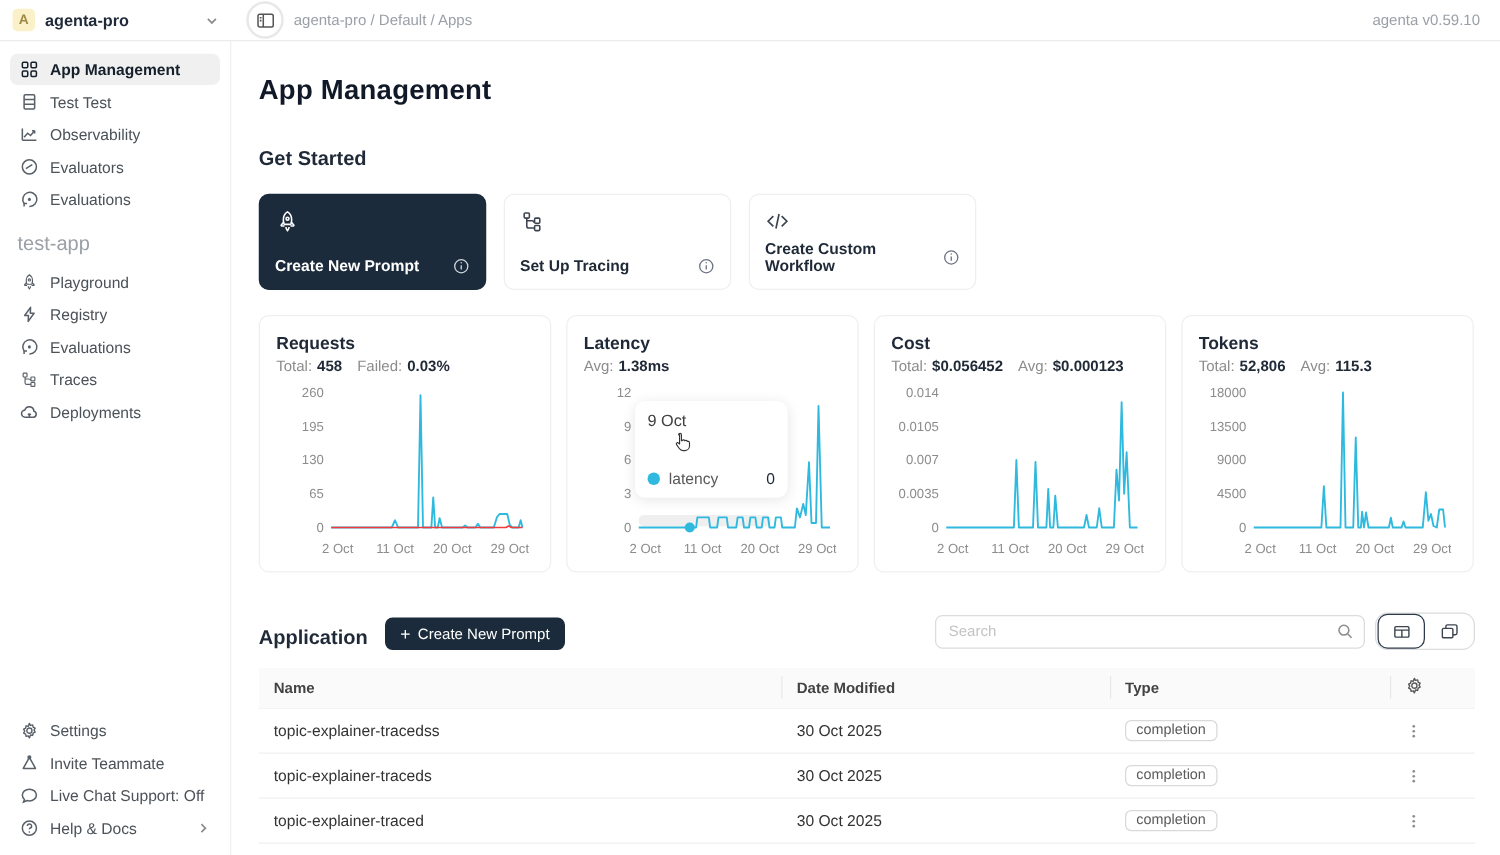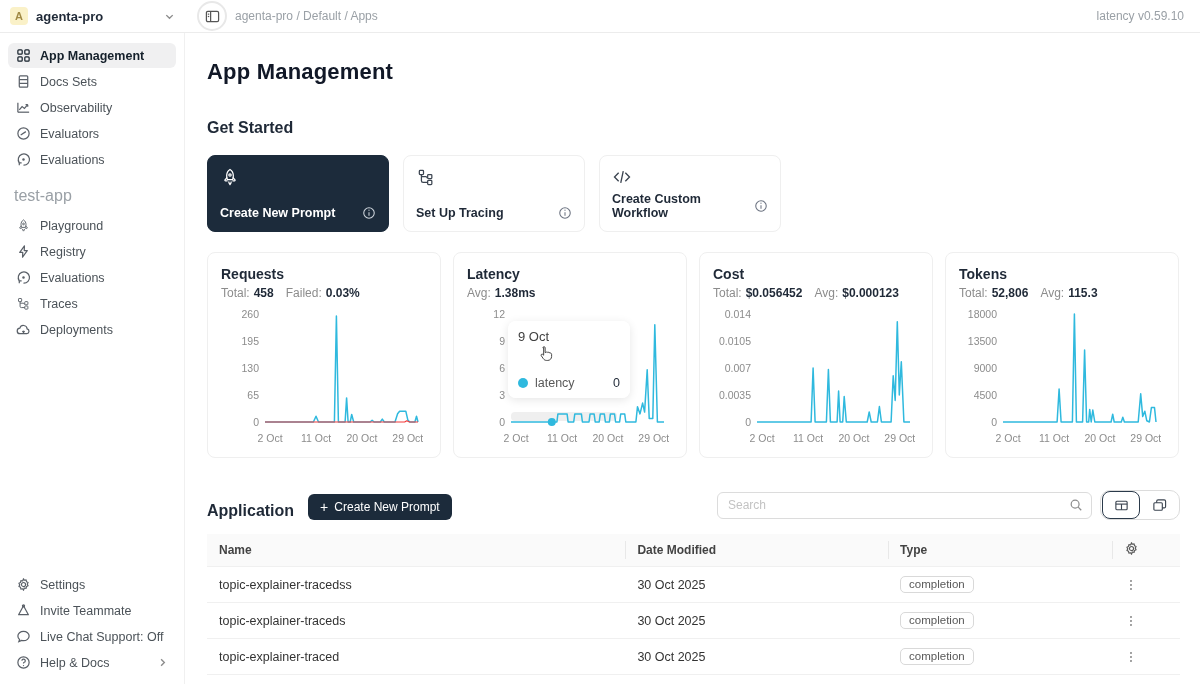--- a/index.html
+++ b/index.html
@@ -66,21 +66,21 @@
   .tip-val { margin-left:auto; color:#1f2937; }
   .hand { position:absolute; left:82px; top:92px; width:18px; height:18px; z-index:4; color:#333; }
 
   
   .app-head { display:flex; align-items:flex-end; margin-top:32px; }
   .btn-dark { display:flex; align-items:center; gap:6px; margin-left:14px; height:26px; padding:0 12px;
     background:#1c2b3b; color:#fff; border:none; border-radius:6px; font-size:12px; cursor:pointer;
     font-family:inherit; }
   .btn-dark .plus { font-size:14px; line-height:1; }
   .app-right { margin-left:auto; display:flex; align-items:center; gap:8px; }
-  .searchbox { width:375px; height:27px; border:1px solid #dcdcdc; border-radius:6px; display:flex; align-items:center;
+  .searchbox { width:344px; height:27px; border:1px solid #dcdcdc; border-radius:6px; display:flex; align-items:center;
     padding:0 8px 0 10px; background:#fff; }
   .searchbox input { flex:1; border:none; outline:none; font-size:12px; color:#262626; font-family:inherit; background:transparent; }
   .searchbox input::placeholder { color:#c3c3c3; }
   .searchbox .mag { color:#8c8c8c; }
   .segmented { display:flex; align-items:center; border:1px solid #dcdcdc; border-radius:10px; height:30px; padding:0 1px; background:#fff; }
   .seg { width:38px; height:28px; display:flex; align-items:center; justify-content:center; color:#3b4450;
     border-radius:8px; cursor:pointer; border:1.5px solid transparent; }
   .seg.sel { border-color:#2b3a4a; }
 
   table.apps { width:100%; border-collapse:collapse; margin-top:14px; table-layout:fixed; }
@@ -112,21 +112,21 @@
     <span>
       <svg width="15" height="15" viewBox="0 0 16 16" fill="none" stroke="currentColor" stroke-width="1.3">
           <rect x="1.5" y="2.5" width="13" height="11" rx="1.5"></rect>
           <line x1="6" y1="2.5" x2="6" y2="13.5"></line>
           <line x1="3" y1="5.5" x2="4.5" y2="5.5"></line>
           <line x1="3" y1="8" x2="4.5" y2="8"></line>
         </svg>
     </span>
   </div>
   <div class="breadcrumb">agenta-pro / Default / Apps</div>
-  <div class="version">latency v0.59.10</div>
+  <div class="version">agenta v0.59.10</div>
 </header>
 
 <div class="layout">
   <aside class="sidebar">
     <nav id="nav-main">
         <div class="side-item active">
           <span class="icn">
             <svg viewBox="0 0 16 16" fill="none" stroke="currentColor" stroke-width="1.3" width="15" height="15">
               <rect x="2" y="2" width="4.6" height="4.6" rx="1"></rect>
               <rect x="9.4" y="2" width="4.6" height="4.6" rx="1"></rect>
@@ -137,21 +137,21 @@
           <span>App Management</span>
         </div>
         <div class="side-item">
           <span class="icn">
             <svg viewBox="0 0 16 16" fill="none" stroke="currentColor" stroke-width="1.3" width="15" height="15">
               <rect x="3.5" y="2" width="9" height="12" rx="1"></rect>
               <line x1="3.5" y1="6" x2="12.5" y2="6"></line>
               <line x1="3.5" y1="10" x2="12.5" y2="10"></line>
             </svg>
           </span>
-          <span>Docs Sets</span>
+          <span>Test Test</span>
         </div>
         <div class="side-item">
           <span class="icn">
             <svg viewBox="0 0 16 16" fill="none" stroke="currentColor" stroke-width="1.3" width="15" height="15">
               <path d="M2 13V3"></path>
               <path d="M2 13h12"></path>
               <path d="M3.5 10.5 6.5 7l2.5 2 3.5-4"></path>
               <path d="M12.5 5h-2.3M12.5 5v2.3"></path>
             </svg>
           </span>

